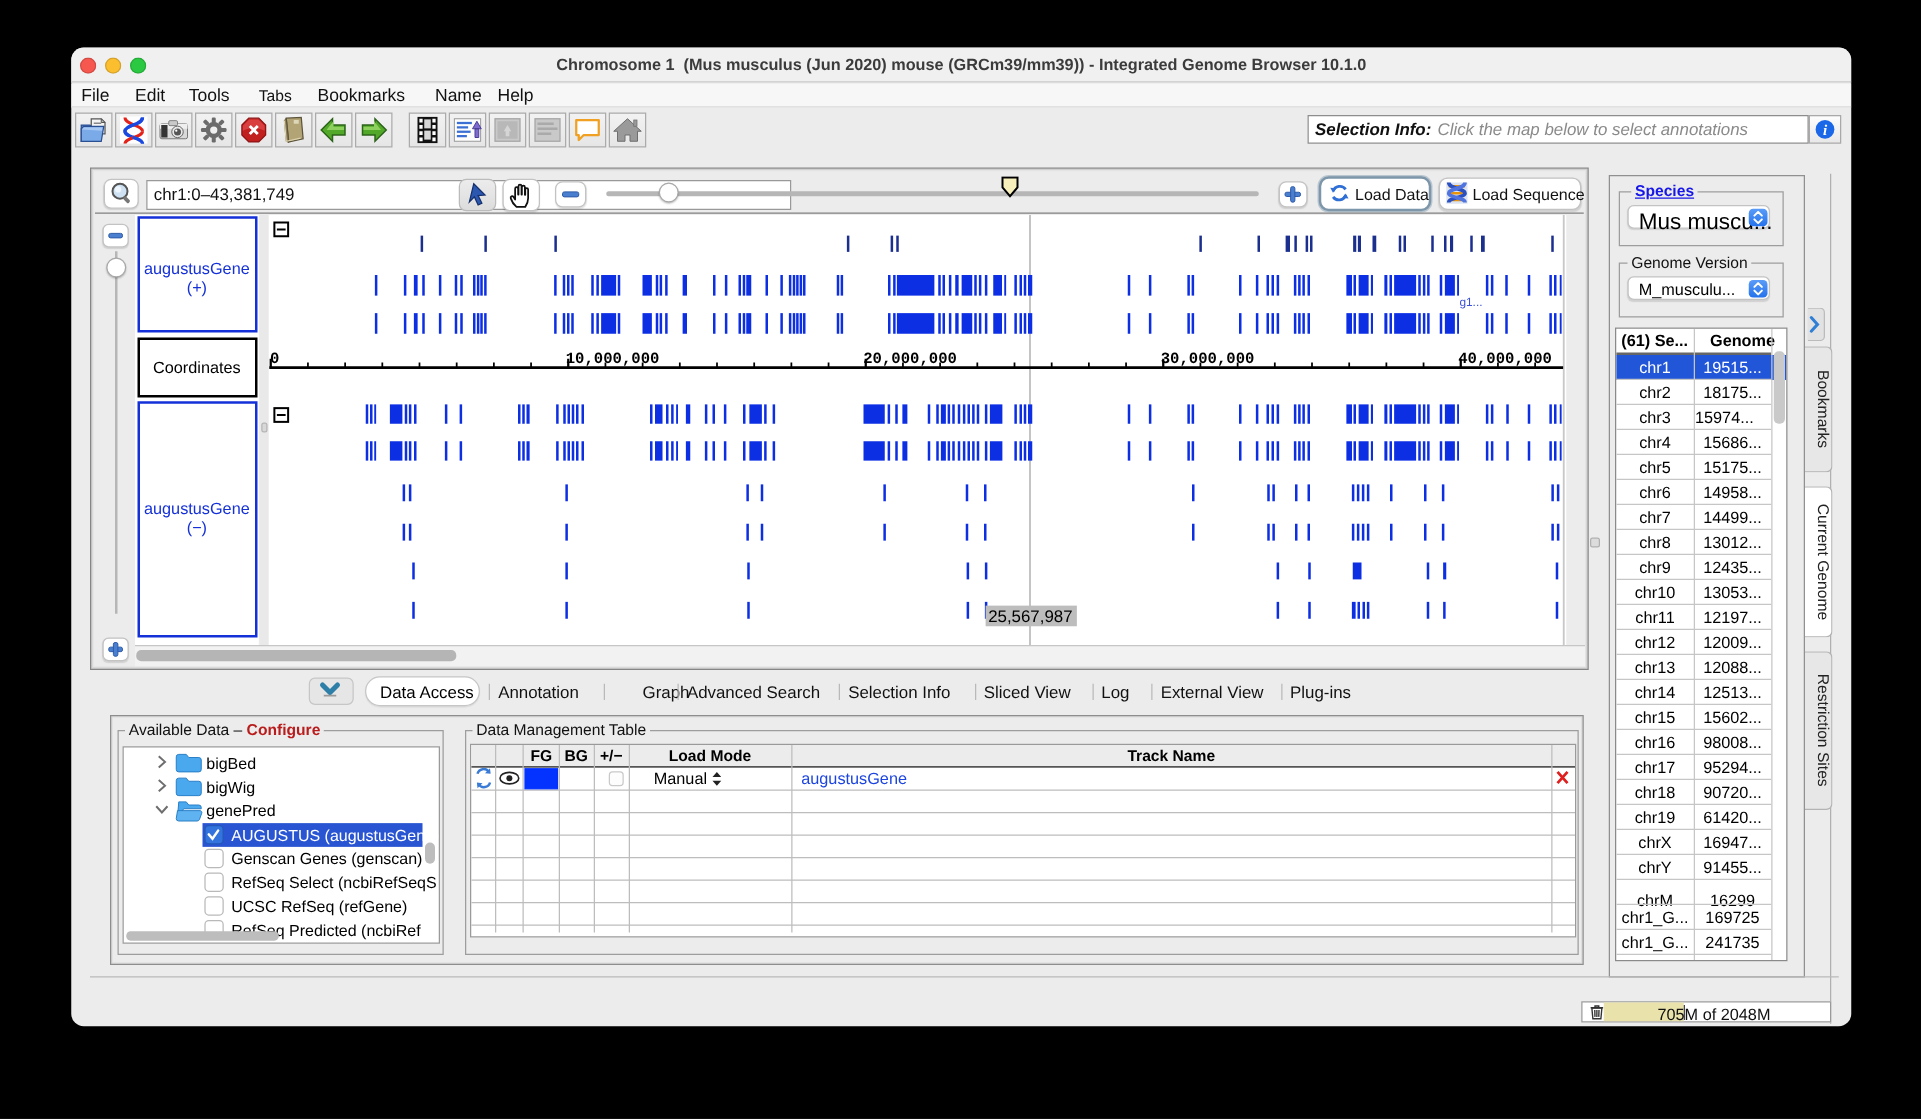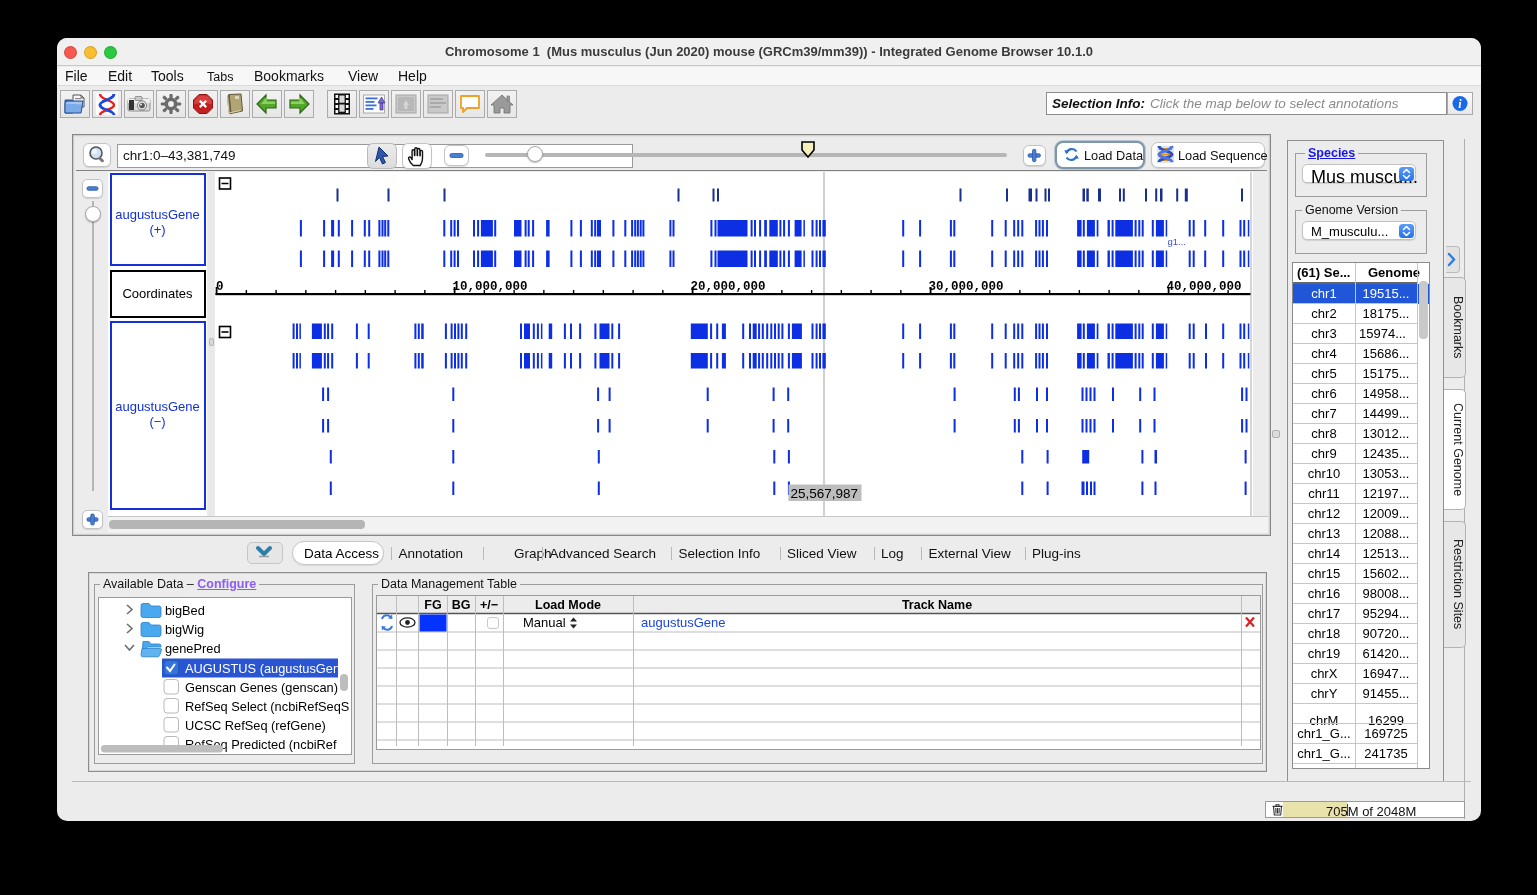--- a/index.html
+++ b/index.html
@@ -30,21 +30,21 @@
 <div class="abs tl" style="left:6.5px;background:#f6574f;border:0.5px solid rgba(0,0,0,.15)"></div>
 <div class="abs tl" style="left:26.5px;background:#fbbe2e;border:0.5px solid rgba(0,0,0,.15)"></div>
 <div class="abs tl" style="left:46.5px;background:#2bc841;border:0.5px solid rgba(0,0,0,.15)"></div>
 <div class="abs" id="title">Chromosome 1&nbsp; (Mus musculus (Jun 2020) mouse (GRCm39/mm39)) - Integrated Genome Browser 10.1.0</div>
 <div class="abs" id="menubar">
 <span style="left:8px">File</span>
       <span style="left:51px">Edit</span>
       <span style="left:94px">Tools</span>
       <span style="left:150px;font-size:12.5px;top:3px">Tabs</span>
       <span style="left:197px">Bookmarks</span>
-      <span style="left:291px">View</span>
+      <span style="left:291px">Name</span>
       <span style="left:341px">Help</span>
 </div>
 <div class="abs tbtn" style="left:2.5px">
       <svg width="24" height="22" viewBox="0 0 24 22">
 <path d="M10 2 h8 l3 3 v9 h-11 z" fill="#f5f5f5" stroke="#555" stroke-width="1"></path>
 <path d="M18 2 l3 3 h-3 z" fill="#bbb" stroke="#555" stroke-width="0.8"></path>
 <rect x="12" y="5" width="6" height="1.2" fill="#888"></rect>
         <rect x="12" y="8" width="6" height="1.2" fill="#888"></rect>
 <path d="M2 7 h7 l1.5 2 h-0.5 v11 h-8 z" fill="#5b8ed6" stroke="#2b4f93" stroke-width="1"></path>
 <path d="M2 10 l2-2 h16 l-2 12 h-16 z" fill="#7aabe8" stroke="#2b4f93" stroke-width="1"></path>
@@ -790,21 +790,21 @@
       <span class="sep" style="left:485px"></span>
       <span class="sep" style="left:614px"></span>
       <span class="sep" style="left:723px"></span>
       <span class="sep" style="left:817px"></span>
       <span class="sep" style="left:864px"></span>
       <span class="sep" style="left:968px"></span>
     </div>
 <div class="abs" style="left:31px;top:534px;width:1179px;height:200px;border:1px solid #8d8d8d;box-shadow:inset 0 0 0 1px #d9d9d9;background:#ececec">
 
 <div class="abs gbox" style="left:5px;top:11px;width:261px;height:180px">
-<span class="glabel" style="left:5px"><span style="color:#111;font-size:12.5px">Available Data – </span><b style="color:#8b5cf6;font-size:12.5px;text-decoration:underline">Configure</b></span>
+<span class="glabel" style="left:5px"><span style="color:#111;font-size:12.5px">Available Data – </span><b style="color:#b91c1c;font-size:12.5px;">Configure</b></span>
 <div class="abs" style="left:3px;top:12px;width:254px;height:158px;background:#fff;border:1px solid #9a9a9a;overflow:hidden">
 <svg width="252" height="156" viewBox="0 0 252 156">
 <g font-size="12.8" fill="#000" font-family="Liberation Sans,sans-serif">
 <path d="M28 7 l5 4.5 -5 4.5" stroke="#6e6e6e" stroke-width="1.6" fill="none"></path>
 <path d="M44 5.5 h6 l2 2.5 h8 a2 2 0 0 1 2 2 v7.5 a2 2 0 0 1 -2 2 h-16 a2 2 0 0 1 -2 -2 v-10 a2 2 0 0 1 2-2 z" fill="#49a8ee" stroke="#2a7fc6" stroke-width="0.8"></path>
 <text x="66" y="17">bigBed</text>
 <path d="M28 26 l5 4.5 -5 4.5" stroke="#6e6e6e" stroke-width="1.6" fill="none"></path>
 <path d="M44 24.5 h6 l2 2.5 h8 a2 2 0 0 1 2 2 v7.5 a2 2 0 0 1 -2 2 h-16 a2 2 0 0 1 -2 -2 v-10 a2 2 0 0 1 2-2 z" fill="#49a8ee" stroke="#2a7fc6" stroke-width="0.8"></path>
 <text x="66" y="36">bigWig</text>
 <path d="M26 47 l4.5 5 4.5-5" stroke="#6e6e6e" stroke-width="1.6" fill="none"></path>
@@ -911,21 +911,21 @@
           <span style="position:absolute;left:0;width:62px;text-align:center;top:2.5px">chr1</span>
           <span style="position:absolute;left:62px;width:62px;text-align:center;top:2.5px">19515...</span>
         </div>
         <div class="row" style="top:40.5px;height:20px;">
           <span style="position:absolute;left:0;width:62px;text-align:center;top:2.5px">chr2</span>
           <span style="position:absolute;left:62px;width:62px;text-align:center;top:2.5px">18175...</span>
         </div>
         <div class="abs" style="left:0;top:40.0px;width:124px;height:1px;background:#c6c6c6"></div>
         <div class="row" style="top:60.5px;height:20px;">
           <span style="position:absolute;left:0;width:62px;text-align:center;top:2.5px">chr3</span>
-          <span style="position:absolute;left:66px;width:62px;text-align:left;top:2.5px">15974...</span>
+          <span style="position:absolute;left:48px;width:62px;text-align:right;top:2.5px">15974...</span>
         </div>
         <div class="abs" style="left:0;top:60.0px;width:124px;height:1px;background:#c6c6c6"></div>
         <div class="row" style="top:80.5px;height:20px;">
           <span style="position:absolute;left:0;width:62px;text-align:center;top:2.5px">chr4</span>
           <span style="position:absolute;left:62px;width:62px;text-align:center;top:2.5px">15686...</span>
         </div>
         <div class="abs" style="left:0;top:80.0px;width:124px;height:1px;background:#c6c6c6"></div>
         <div class="row" style="top:100.5px;height:20px;">
           <span style="position:absolute;left:0;width:62px;text-align:center;top:2.5px">chr5</span>
           <span style="position:absolute;left:62px;width:62px;text-align:center;top:2.5px">15175...</span>

